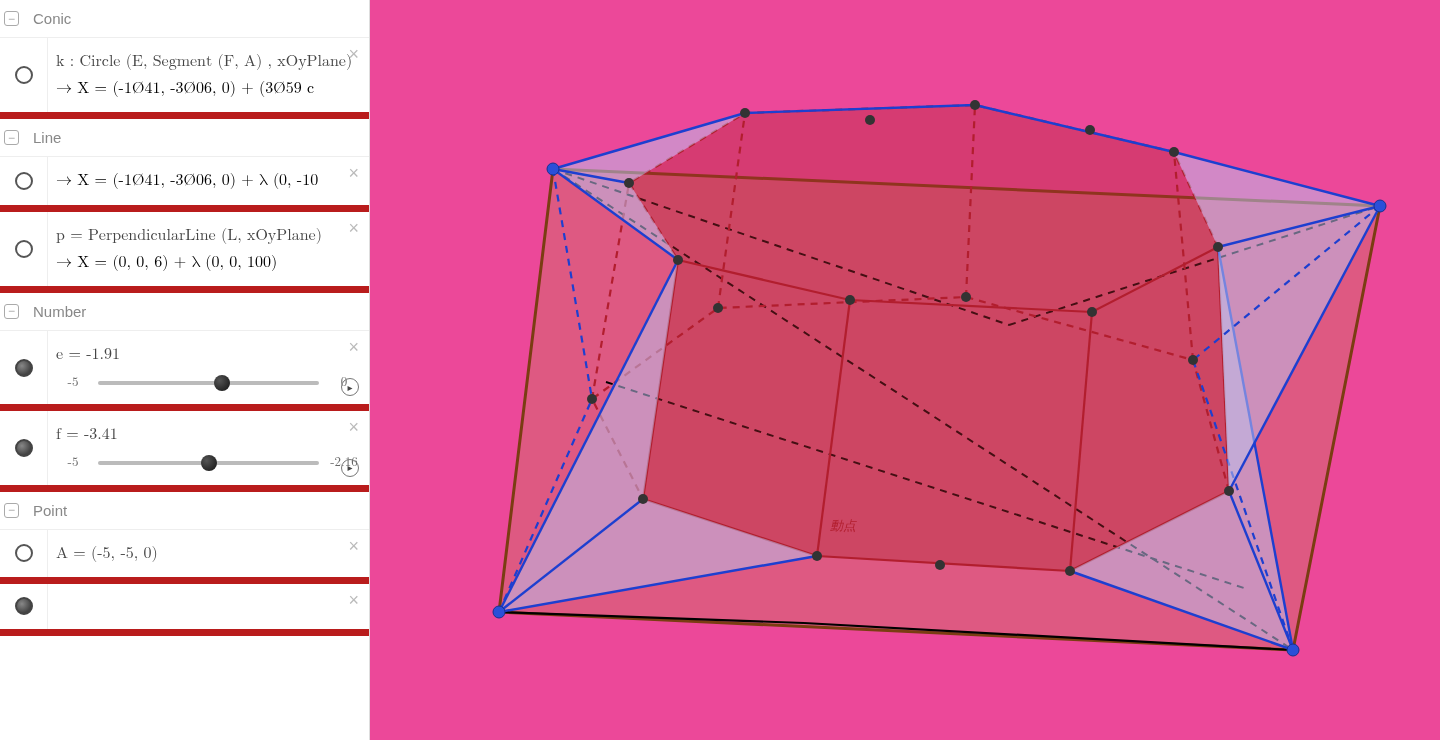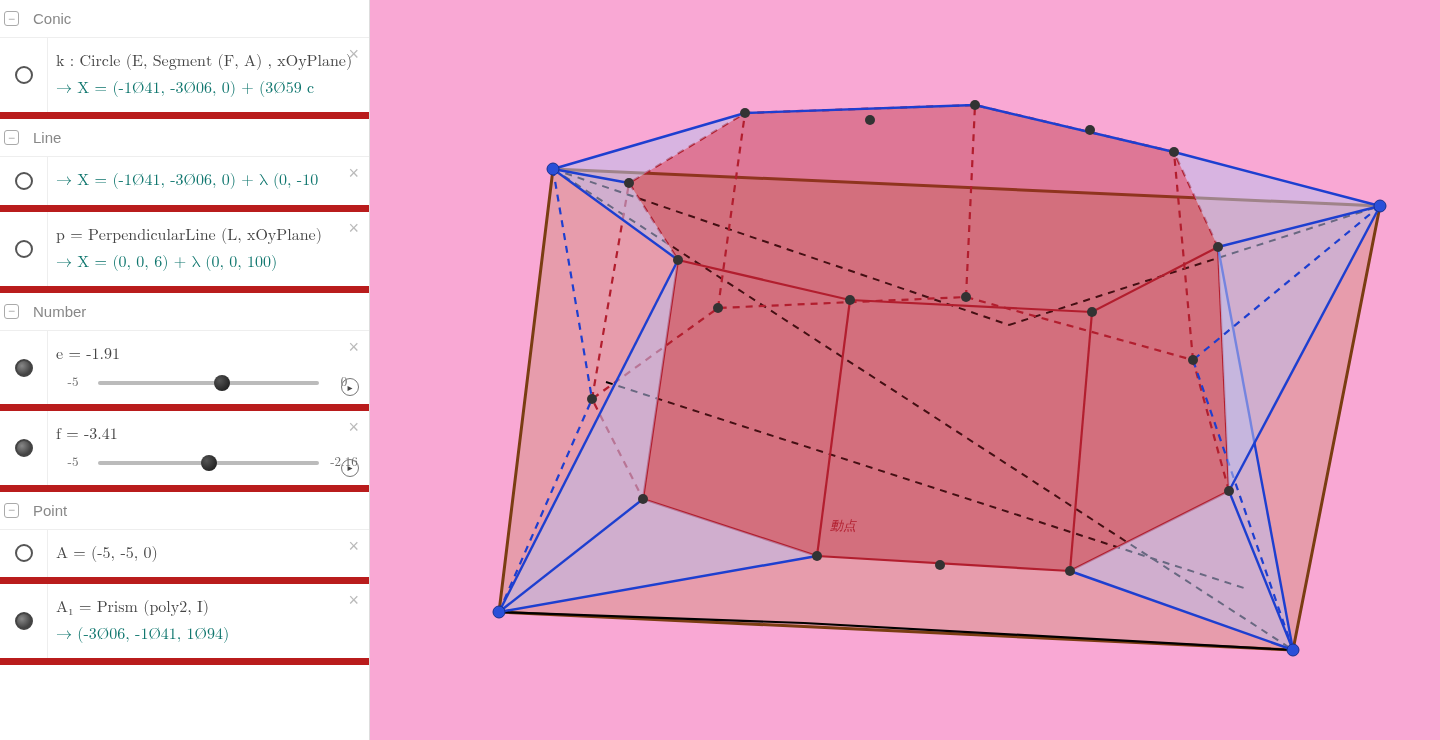--- a/index.html
+++ b/index.html
@@ -59,21 +59,21 @@
   .item-body {
     flex: 1;
     padding: 10px 8px 10px 8px;
     line-height: 1.7;
     white-space: nowrap;
     overflow: hidden;
     font-family: "Cambria Math", "Latin Modern Math", serif;
     font-size: 16px;
     color: #444;
   }
-  .item-body .subline { color:#0f766e; }
+  .item-body .subline { color:#000000; }
   .close-x {
     position: absolute;
     top: 6px; right: 10px;
     color: #bbb; font-size: 18px;
     cursor: pointer;
   }
   .play-o {
     position: absolute;
     bottom: 8px; right: 10px;
     width: 18px; height: 18px;
@@ -92,21 +92,21 @@
     position:relative;
   }
   .slider-thumb {
     position:absolute; top:50%; width:16px; height:16px;
     background: radial-gradient(circle at 35% 35%, #555, #111);
     border-radius:50%; transform:translate(-50%,-50%);
   }
 
   
   .view3d {
-    flex:1; height:100%; background:#f9a8d4; position:relative;
+    flex:1; height:100%; background:#ec4899; position:relative;
   }
   .view3d svg { width:100%; height:100%; }
   
   
   .pt { fill:#333;}
   .pt-blue { fill:#2a4fd8; stroke:#16308f; stroke-width:1;}
   .edge-red { stroke:#b21e2e; stroke-width:2.2; fill:none;}
   .edge-red-dash { stroke:#b21e2e; stroke-width:2.2; fill:none; stroke-dasharray:7 6;}
   .edge-blue { stroke:#1d3fd0; stroke-width:2.4; fill:none;}
   .edge-blue-dash { stroke:#1d3fd0; stroke-width:2.2; fill:none; stroke-dasharray:7 6;}
@@ -217,25 +217,20 @@
         <div>A = (-5, -5, 0)</div>
 
       </div>
       <span class="close-x">×</span>
 
     </div>
     <div class="item-row">
       <div class="marble-col">
         <div class="marble filled"></div>
       </div>
-      <div class="item-body">
-        <div>A₁ = Prism (poly2, I)</div>
-        <div class="subline">→  (-3Ø06, -1Ø41, 1Ø94)</div>
-
-      </div>
       <span class="close-x">×</span>
 
     </div>
     <div style="height:20px"></div>
   </div>
 
 <div class="view3d">
   <svg viewBox="370 0 1070 740">
 
     <polygon class="fill-tan" points="553,169 1380,206 1293,650 499,612"></polygon>

